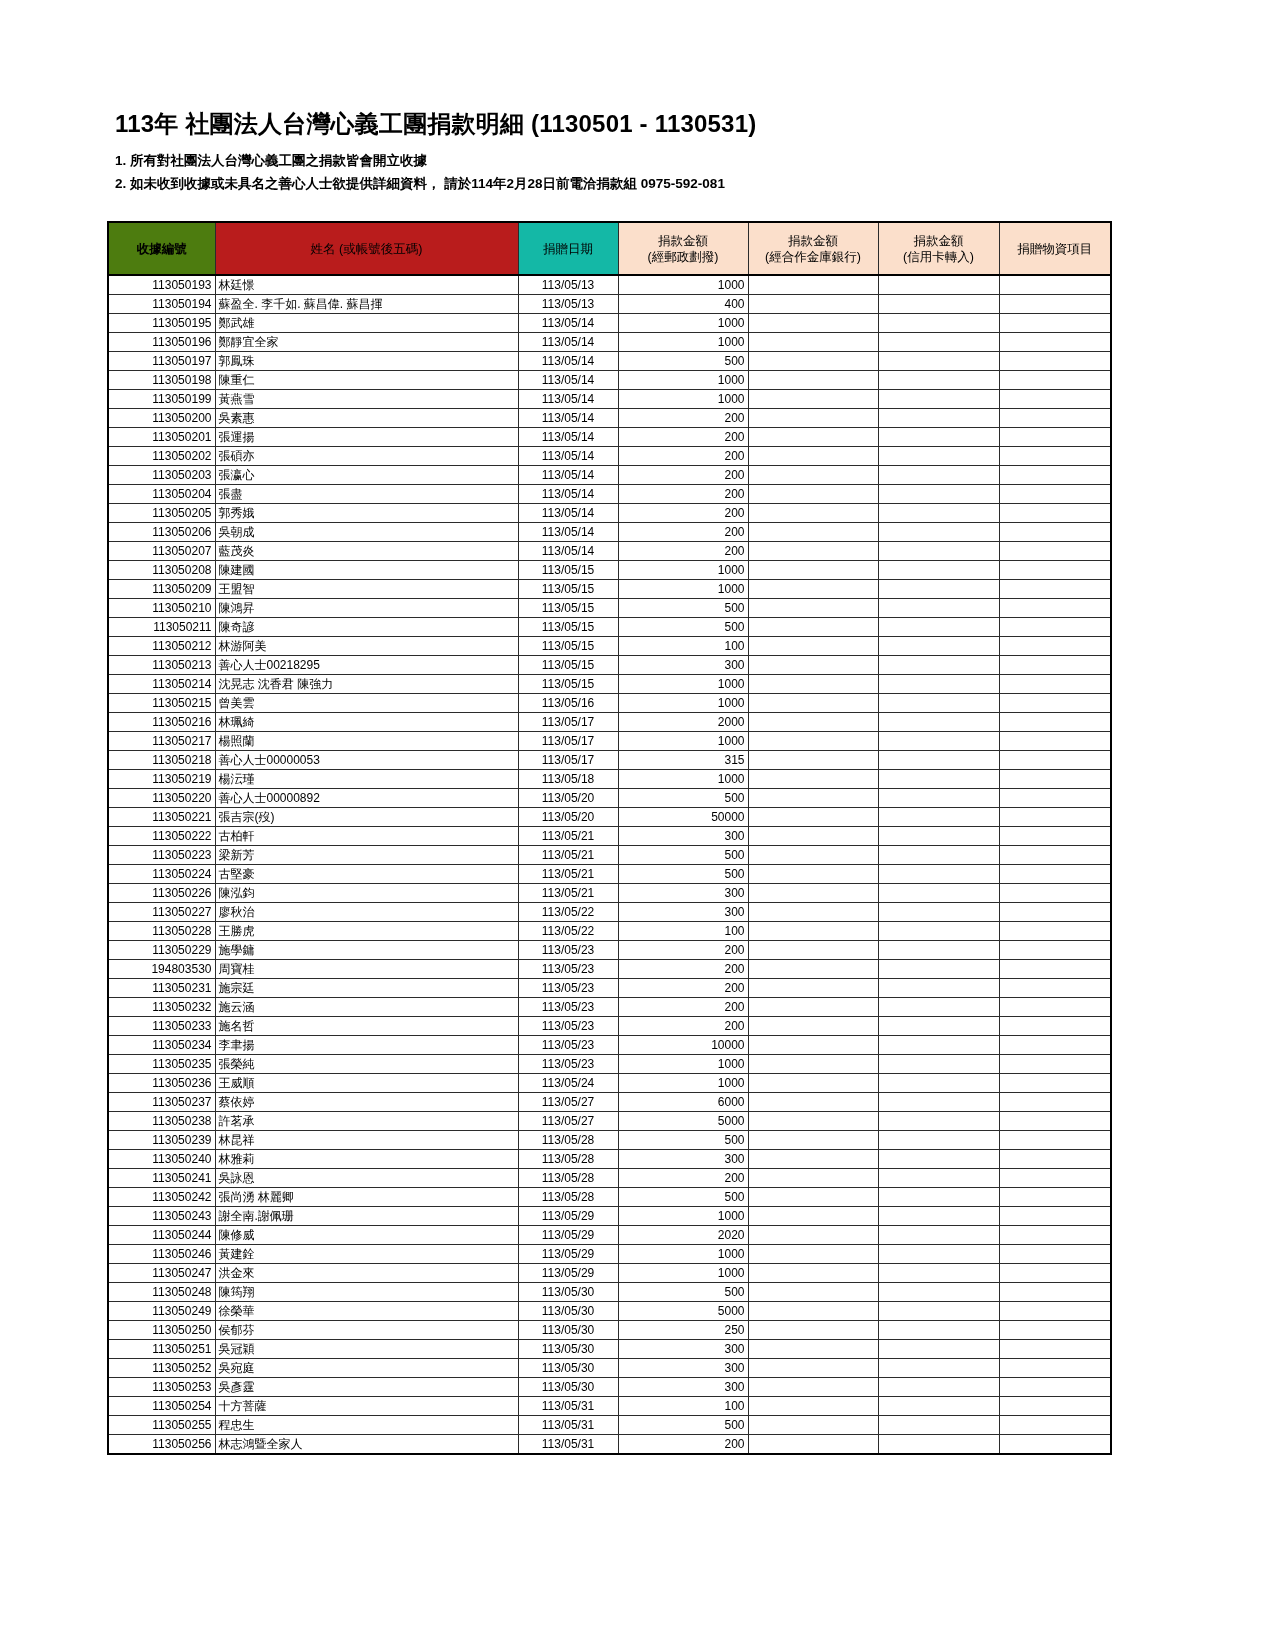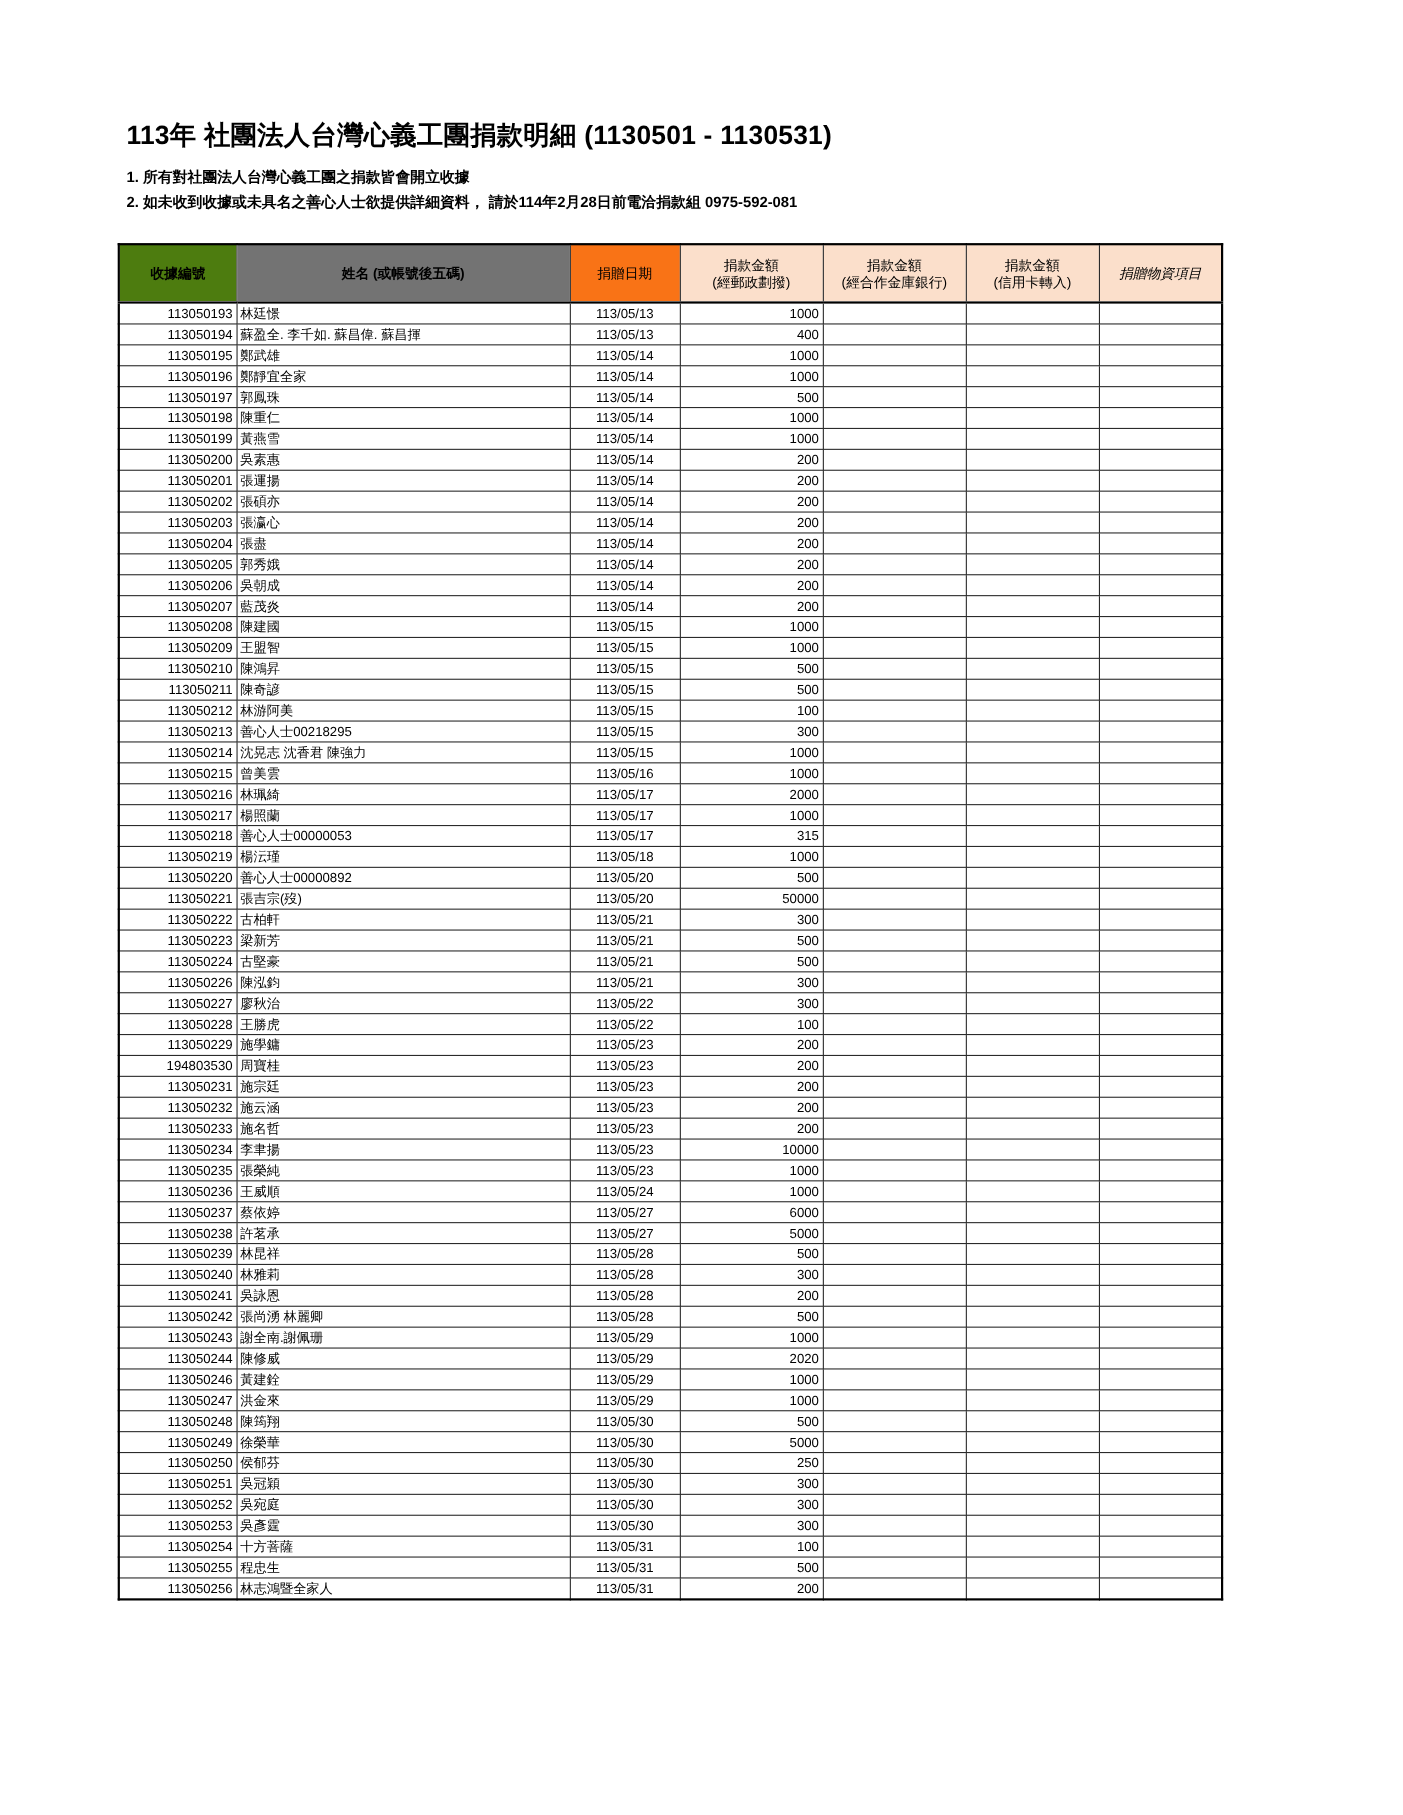--- a/index.html
+++ b/index.html
@@ -79,39 +79,39 @@
       <col style="width:130px">
       <col style="width:130px">
       <col style="width:121px">
       <col style="width:112px">
     </colgroup>
     <thead>
       <tr id="header-row">
           <th style="background: #4d7c0f; font-weight: bold;">
             <div>收據編號</div>
           </th>
-          <th style="background: #737373; font-weight: bold;">
+          <th style="background: #b91c1c;">
             <div>姓名 (或帳號後五碼)</div>
           </th>
-          <th style="background: #f97316;">
+          <th style="background: #14b8a6;">
             <div>捐贈日期</div>
           </th>
           <th style="background: rgb(251, 223, 203);">
             <div>捐款金額</div>
             <div>(經郵政劃撥)</div>
           </th>
           <th style="background: rgb(251, 223, 203);">
             <div>捐款金額</div>
             <div>(經合作金庫銀行)</div>
           </th>
           <th style="background: rgb(251, 223, 203);">
             <div>捐款金額</div>
             <div>(信用卡轉入)</div>
           </th>
-          <th style="background: rgb(251, 223, 203); font-style: italic;">
+          <th style="background: rgb(251, 223, 203);">
             <div>捐贈物資項目</div>
           </th>
         </tr>
     </thead>
     <tbody id="table-body">
         <tr>
           <td class="c0">113050193</td>
           <td class="c1">林廷憬</td>
           <td class="c2">113/05/13</td>
           <td class="c3">1000</td>

